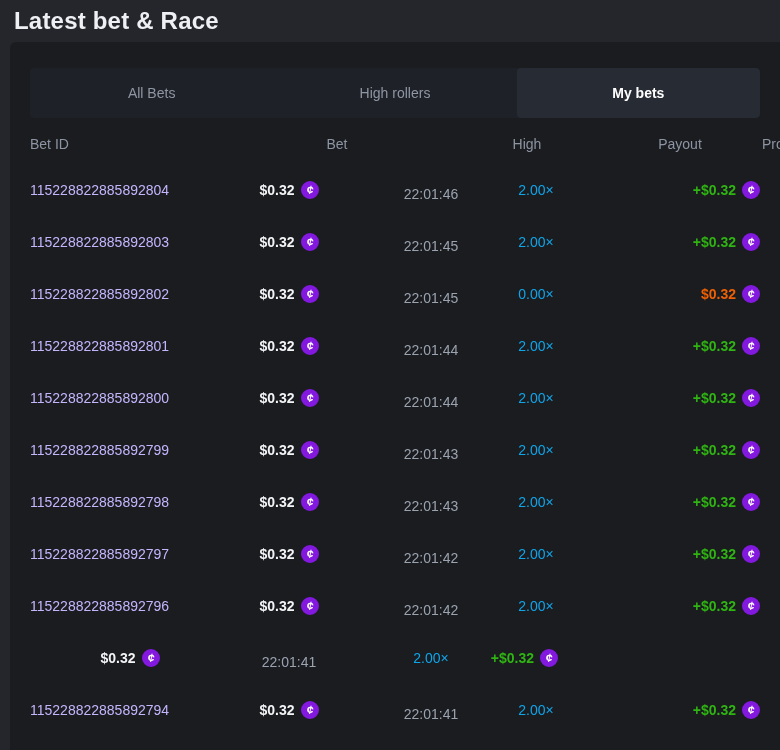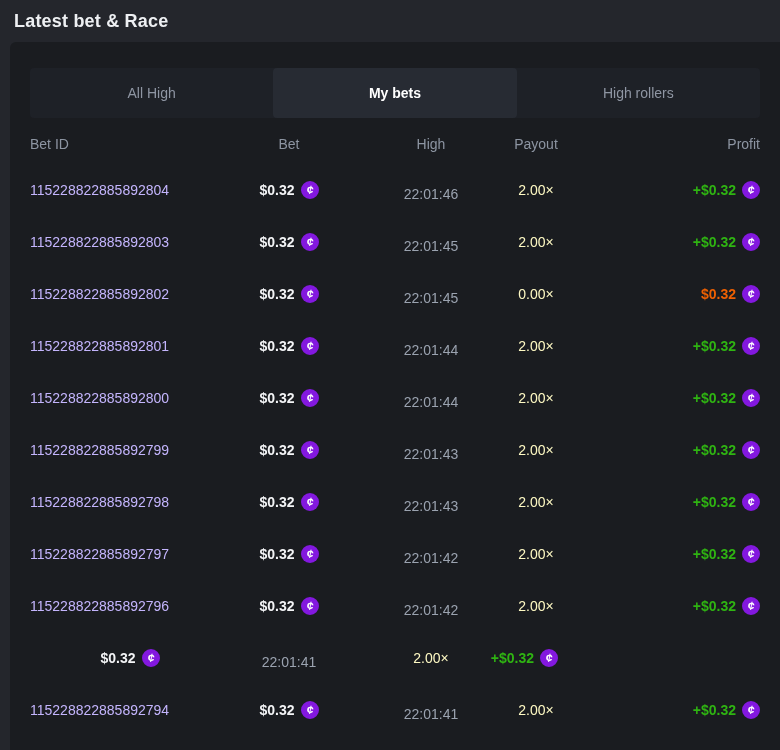--- a/index.html
+++ b/index.html
@@ -13,21 +13,21 @@
   }
   .topbar {
     height: 42px;
     display: flex;
     align-items: center;
     padding-left: 14px;
     box-sizing: border-box;
   }
   .page-title {
     margin: 0;
-    font-size: 18px;
+    font-size: 24px;
     font-weight: 600;
     color: #eef0f3;
     letter-spacing: 0.2px;
   }
   .panel {
     position: absolute;
     top: 42px;
     left: 10px;
     width: 770px;
     height: 708px;
@@ -64,33 +64,34 @@
     grid-template-columns: 200px 118px 166px 44px 1fr;
     padding: 0 20px;
     align-items: center;
     box-sizing: border-box;
   }
   .table-header {
     margin-top: 6px;
     height: 40px;
     font-size: 14px;
     color: #8d95a2;
+    gap: 48px;
   }
   .row {
     height: 52px;
     font-size: 14px;
     cursor: pointer;
   }
   .cell { display: flex; align-items: center; white-space: nowrap; }
   .c-left   { justify-content: flex-start; }
   .c-center { justify-content: center; }
   .c-right  { justify-content: flex-end; padding-left: 12px; }
   .cell-id     { color: #c4b5fd; }
   .cell-time   { color: #9ba3b0; margin-top: 7px; }
-  .cell-payout { color: #fef9c3; }
+  .cell-payout { color: #0ea5e9; }
   .bet-val {
     color: #f3f4f6;
     font-weight: 700;
   }
   .profit-val { font-weight: 700; }
   .profit-win  .profit-val { color: var(--win-green, #2fb412); text-align: right; }
   .profit-loss .profit-val { color: var(--loss-orange, #ee6002); }
   .coin {
     width: 18px;
     height: 18px;
@@ -111,27 +112,27 @@
 </head>
 <body>
 
 <div class="topbar">
   <h1 class="page-title">Latest bet &amp; Race</h1>
 </div>
 
 <div class="panel">
   <div class="tab-bar">
       <div class="tab">
-    <span>All High</span>
+    <span>All Bets</span>
+  </div>
+      <div class="tab">
+    <span>High rollers</span>
   </div>
       <div class="tab active">
     <span>My bets</span>
-  </div>
-      <div class="tab">
-    <span>High rollers</span>
   </div>
     </div>
 
   <div class="grid-row table-header">
     <div class="cell c-left">Bet ID</div>
     <div class="cell c-center">Bet</div>
     <div class="cell c-center">High</div>
     <div class="cell c-center">Payout</div>
     <div class="cell c-right">Profit</div>
   </div>

